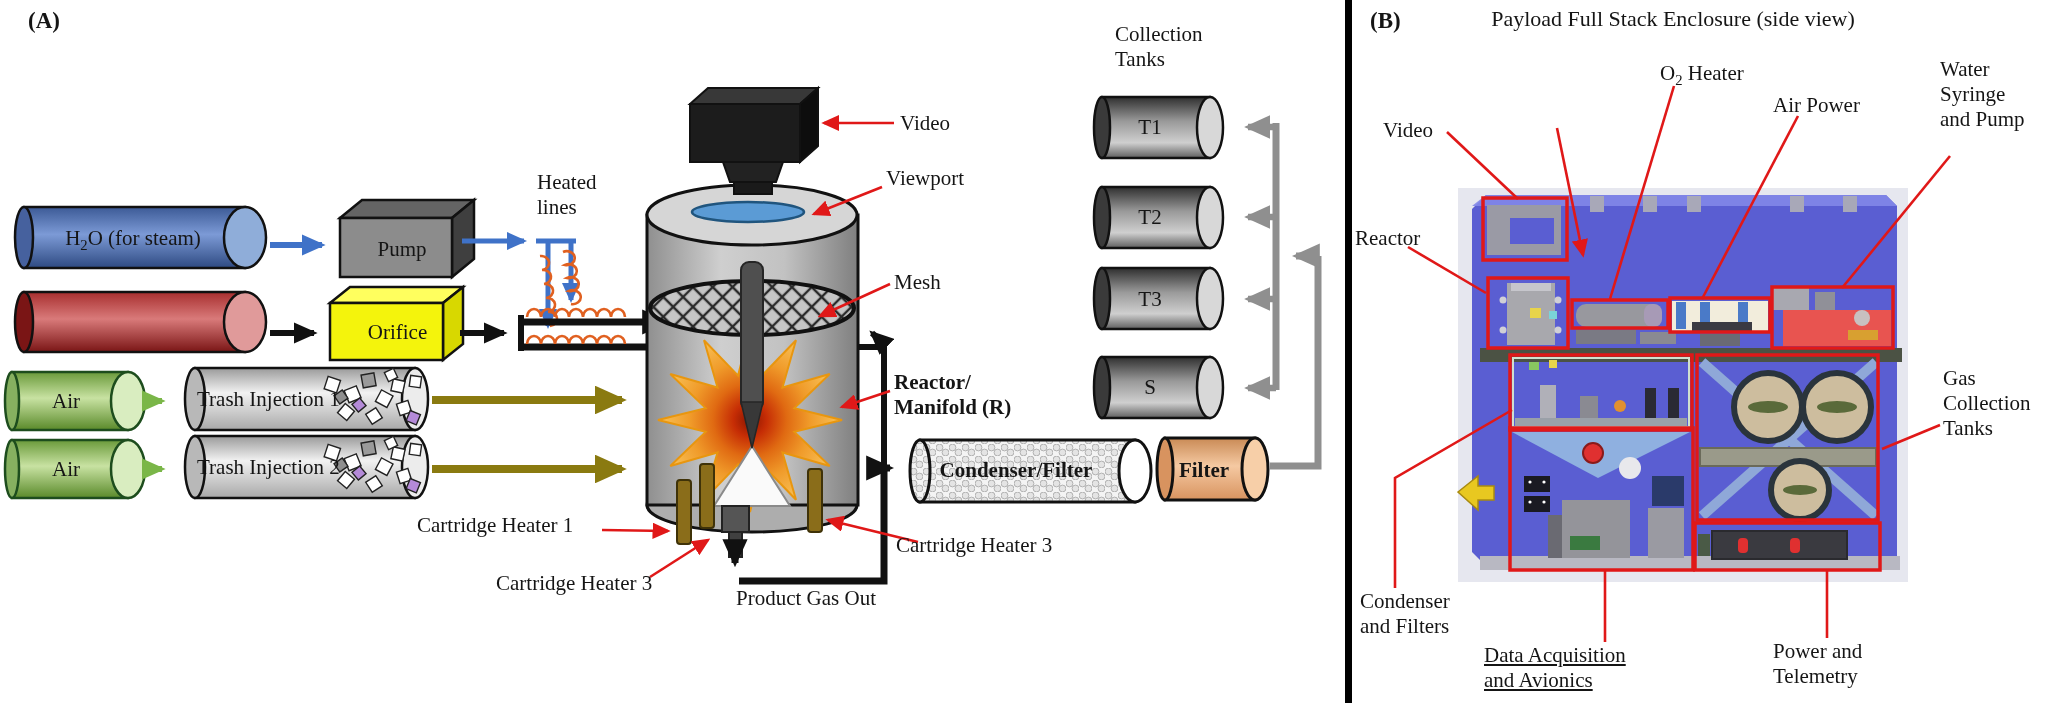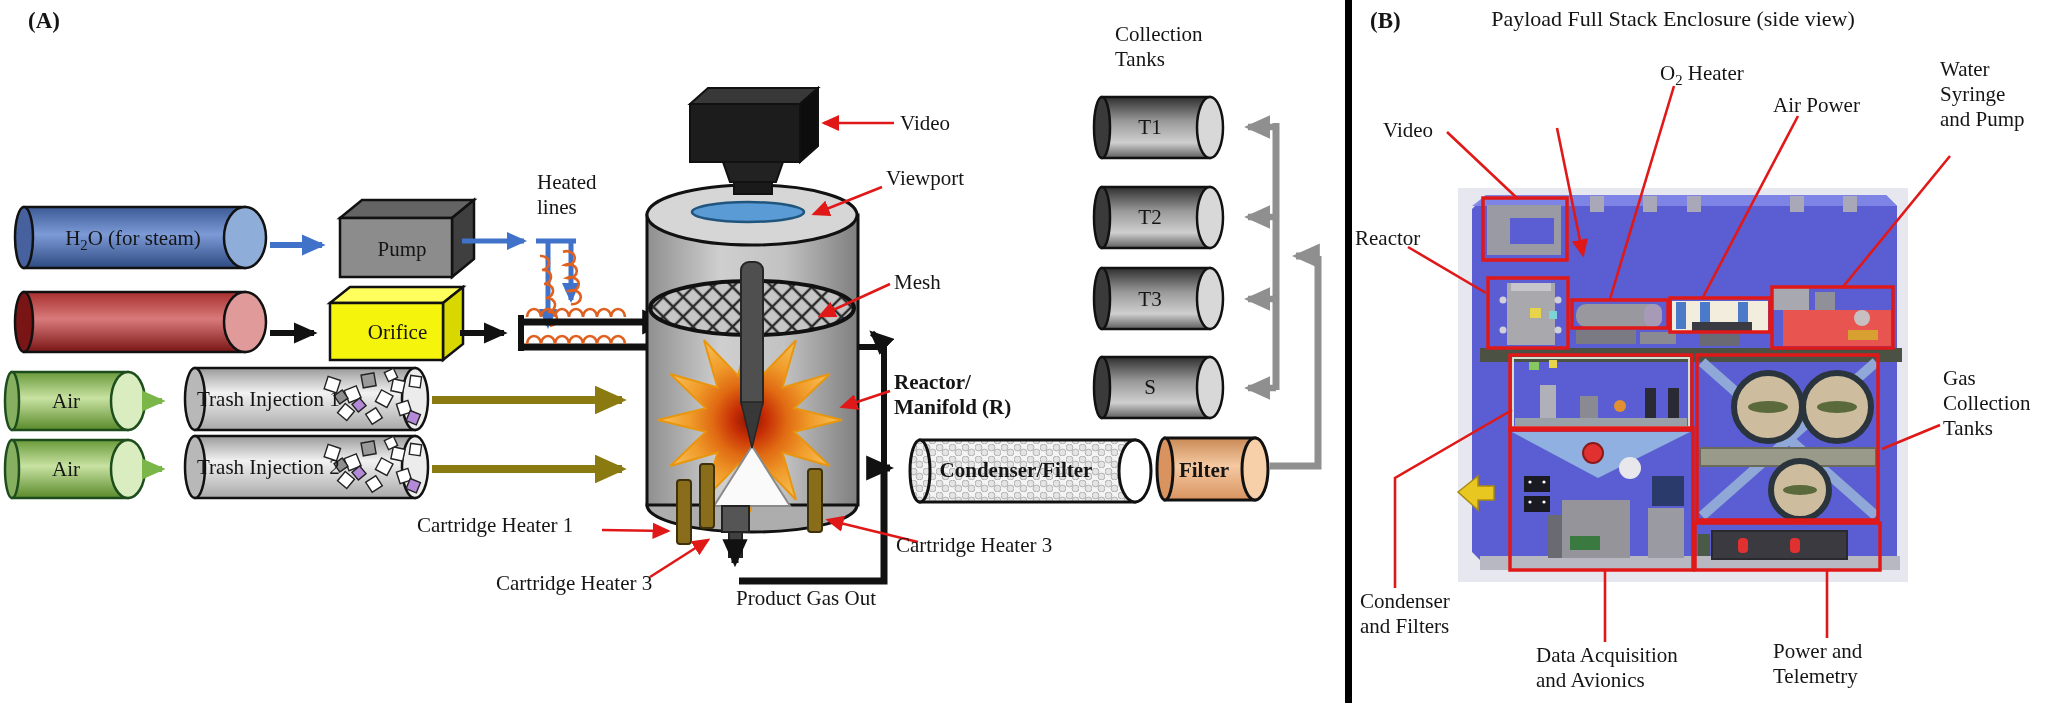--- a/index.html
+++ b/index.html
@@ -435,16 +435,16 @@
 <div class="lbl b big" style="left:1370px;top:8px;">(B)</div>
 <div class="lbl ctr" style="left:1443px;top:6px;width:460px;font-size:22px;">Payload Full Stack Enclosure (side view)</div>
 
 <div class="lbl" style="left:1383px;top:118px;">Video</div>
 <div class="lbl" style="left:1660px;top:61px;"><span>O</span><sub>2</sub><span> Heater</span></div>
 <div class="lbl" style="left:1773px;top:93px;">Air Power</div>
 <div class="lbl" style="left:1940px;top:57px;"><span>Water</span><br><span>Syringe</span><br><span>and Pump</span></div>
 <div class="lbl" style="left:1355px;top:226px;">Reactor</div>
 <div class="lbl" style="left:1943px;top:366px;"><span>Gas</span><br><span>Collection</span><br><span>Tanks</span></div>
 <div class="lbl" style="left:1360px;top:589px;"><span>Condenser</span><br><span>and Filters</span></div>
-<div class="lbl" style="left:1536px;top:643px;"><span>Data Acquisition</span><br><span>and Avionics</span></div>
+<div class="lbl" style="left:1484px;top:643px;text-decoration:underline;"><span>Data Acquisition</span><br><span>and Avionics</span></div>
 <div class="lbl" style="left:1773px;top:639px;"><span>Power and</span><br><span>Telemetry</span></div>
 
 </div>
 
 </body></html>

